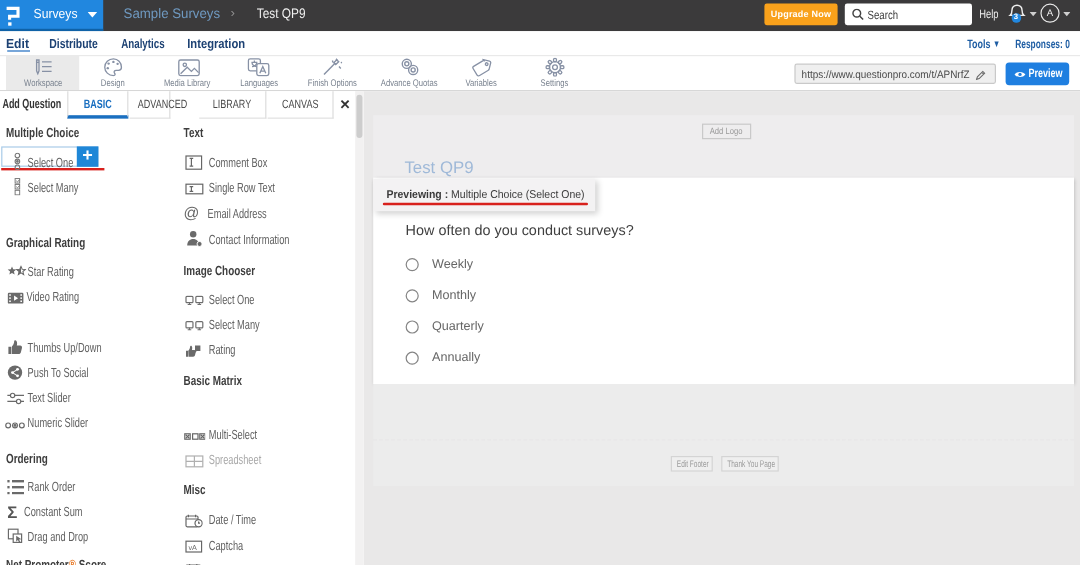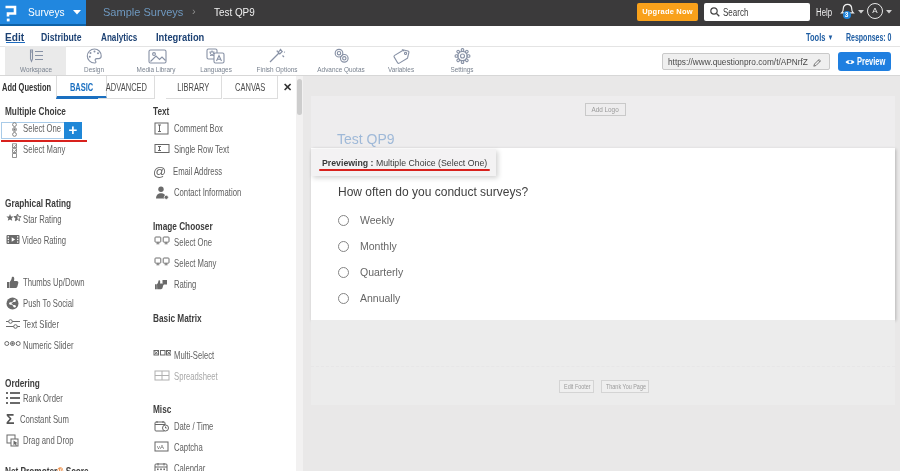--- a/index.html
+++ b/index.html
@@ -28,28 +28,28 @@
 #urlbox{left:662px;top:53px;width:168px;height:17px;background:#efefef;border:1px solid #c9c9c9;border-radius:2px}
 #urltx{left:668px;top:57px;font-size:9px;color:#4a4a4a;white-space:nowrap;transform:scaleX(.92);transform-origin:0 0}
 #pvbtn{left:838px;top:52px;width:53px;height:19px;background:#1f7fe0;border-radius:3px}
 #pvtx{left:857px;top:56px;color:#fff;font-size:10px;font-weight:bold;transform:scaleX(.75);transform-origin:0 0}
 
 #tabsrow{left:0;top:76px;width:296px;height:23px;background:#fff}
 #addq{left:2px;top:81px;font-size:11px;font-weight:bold;color:#333;position:absolute;transform:scaleX(.68);transform-origin:0 0;white-space:nowrap}
 .tab{position:absolute;top:76px;height:23px;font-size:10px;text-align:center;border-right:1px solid #ddd;border-bottom:1px solid #ddd;line-height:24px;color:#4a4a4a}
 .tab span{display:inline-block;transform:scaleX(.75)}
 #tb1{left:56px;width:51px;color:#1a6fc0;font-weight:bold;border-left:1px solid #ddd;border-bottom:3px solid #1a6fc0}
-#tb2{left:98px;width:57px}
+#tb2{left:108px;width:34px}
 #tb3{left:166px;width:56px}
 #tb4{left:223px;width:55px}
 #tabx{left:283px;top:80.5px;font-size:11px;color:#333;font-weight:bold;position:absolute}
 
 #panel{left:0;top:99px;width:296px;height:372px;background:#fff;overflow:hidden}
 .hd{position:absolute;font-size:11px;font-weight:bold;color:#3d3d3d;white-space:nowrap;transform:scaleX(.75);transform-origin:0 50%;line-height:13px;margin-top:1.5px}
-.it{position:absolute;height:20px;display:flex;align-items:flex-start;font-size:11px;color:#606060;white-space:nowrap;margin-top:1.5px}
+.it{position:absolute;height:20px;display:flex;align-items:flex-end;font-size:11px;color:#606060;white-space:nowrap;margin-top:1.5px}
 .it svg{flex:0 0 auto}
 .lb{display:inline-block;transform:scaleX(.70);transform-origin:0 50%}
 
 #strack{left:296px;top:76px;width:7px;height:395px;background:#f2f1f1}
 #sthumb{left:297px;top:79px;width:5px;height:36px;background:#cdcdcd;border-radius:3px}
 #canvas{left:303px;top:76px;width:597px;height:395px;background:#e9e8e8}
 #shead{left:311px;top:96px;width:584px;height:53px;background:#eeedee}
 #addlogo{left:585px;top:103px;width:41px;height:13px;border:1px solid #c9c9c9;font-size:7.5px;color:#9a9a9a;text-align:center;line-height:11px}
 #addlogo span{display:inline-block;transform:scaleX(.85)}
 #stitle{left:337px;top:131px;font-size:14px;color:#9fb9d8}

